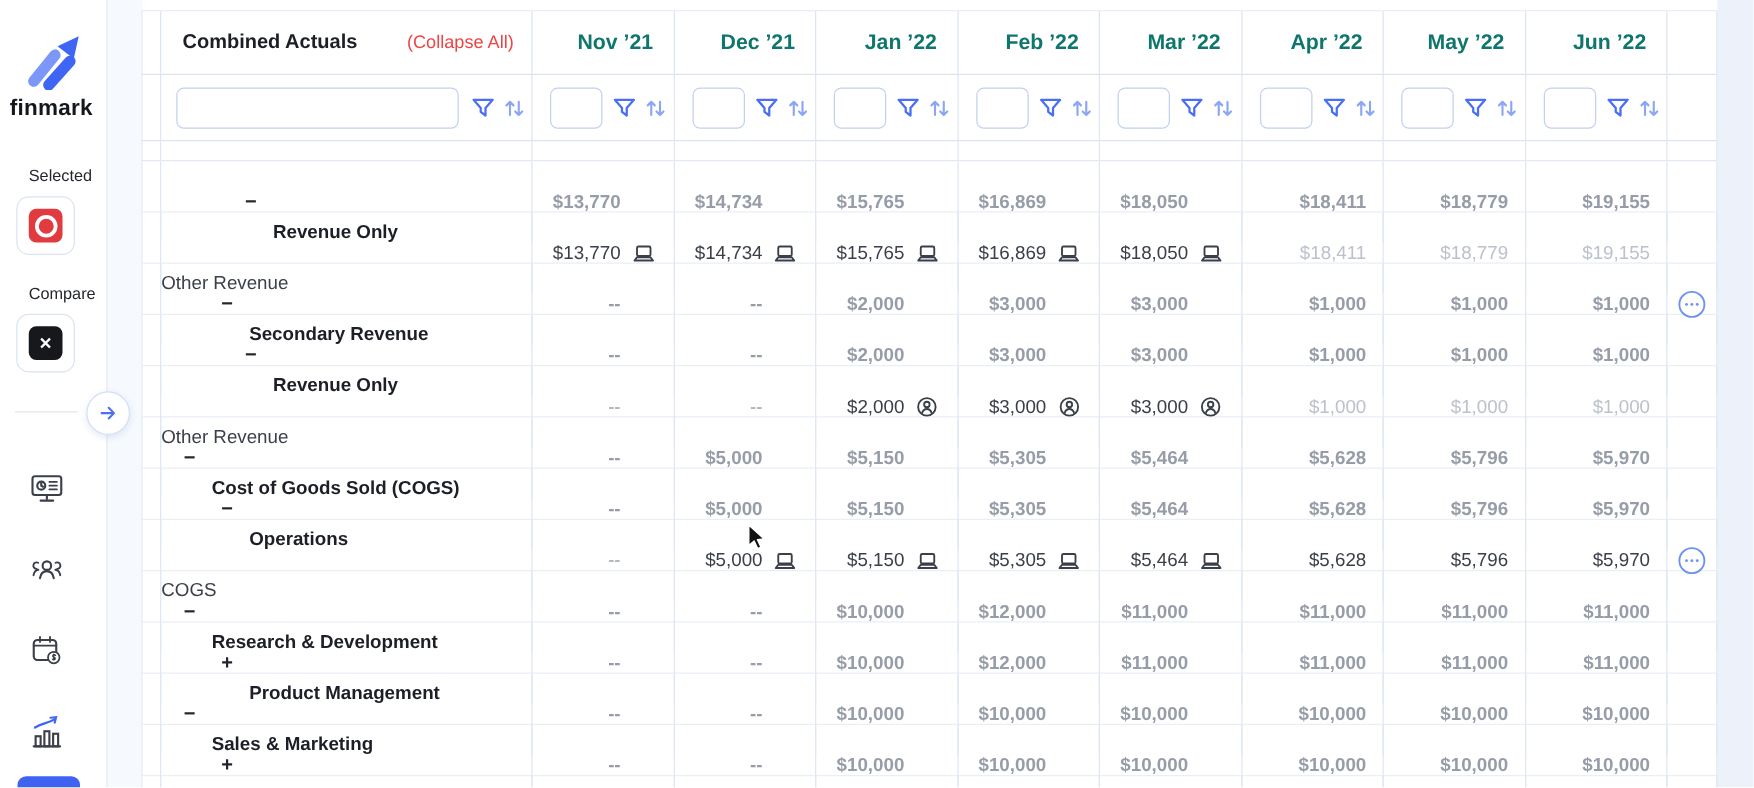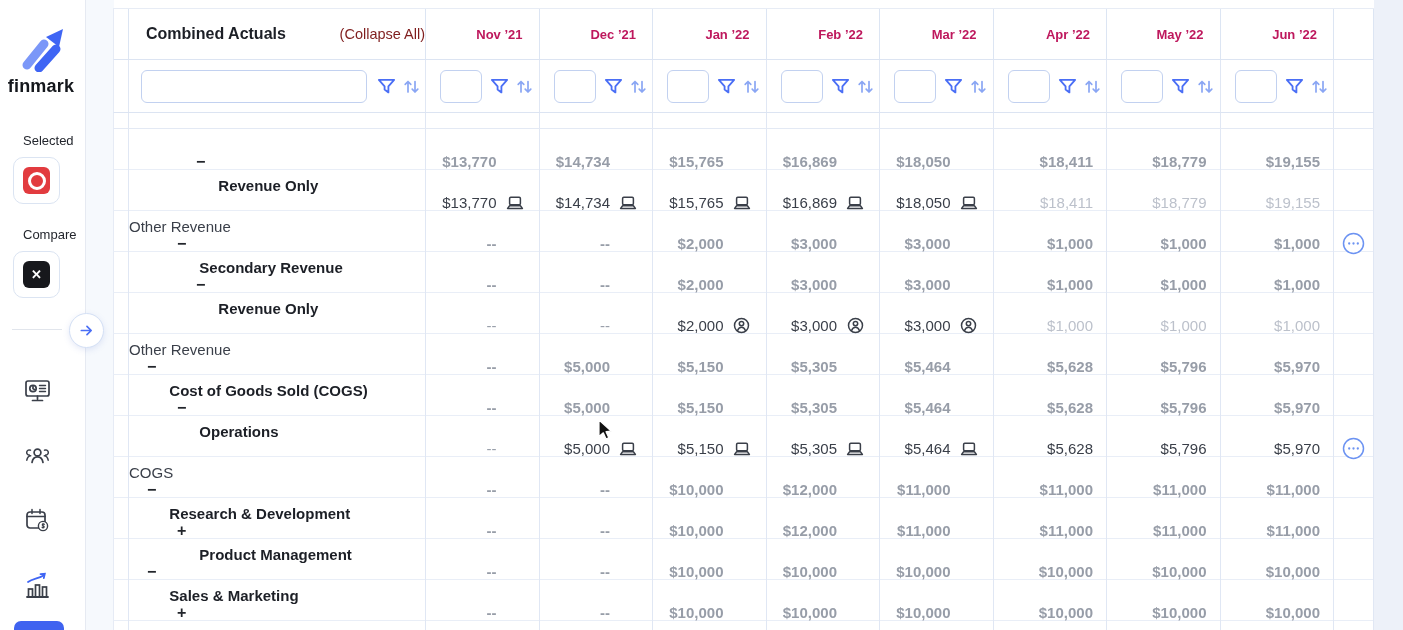--- a/index.html
+++ b/index.html
@@ -26,24 +26,24 @@
   .pill{position:absolute;left:14px;top:621px;width:50px;height:22px;border-radius:7px;background:#3f63f0;cursor:pointer;}
   
   .table{position:absolute;left:113px;top:8px;width:1261px;z-index:1;}
   .trow{display:grid;grid-template-columns:15px 297px repeat(8,113.5px) 40px;border-left:1px solid #e6ebf5;}
   .cell{border-right:1px solid #e0e7f4;display:flex;align-items:center;box-sizing:border-box;min-width:0;}
   .hrow{height:50px;border-top:1px solid #e7ecf5;border-bottom:1px solid #dce4f2;}
   .hrow .cell{border-right:1px solid #dce5f3;}
   .frow{height:52px;border-bottom:1px solid #dce4f2;}
   .srow{height:15px;border-bottom:1px solid #e3e9f4;}
   .drow{height:40px;border-bottom:1px solid #e9eef7;}
-  .hcell-name{padding-left:17px;padding-right:0;}
+  .hcell-name{padding-left:17px;padding-right:14px;}
   .title{font-weight:700;font-size:16px;color:#1c1f26;}
-  .collapse-link{margin-left:auto;font-size:14.5px;color:#7f1d1d;cursor:pointer;white-space:nowrap;}
-  .hcell-m{justify-content:flex-end;padding-right:16px;font-weight:700;font-size:13px;color:#be185d;}
+  .collapse-link{margin-left:auto;font-size:14.5px;color:#ef4444;cursor:pointer;white-space:nowrap;}
+  .hcell-m{justify-content:flex-end;padding-right:16px;font-weight:700;font-size:17px;color:#0f766e;}
   .fcell-name{padding-left:12px;}
   .f-input{height:33px;border:1px solid #c2d1f0;border-radius:6px;background:#fff;outline:none;
            font-family:"Liberation Sans",sans-serif;font-size:14px;color:#3a3f49;box-sizing:border-box;}
   .f-input.wide{width:226px;margin-right:9px;}
   .f-input.small{width:42px;margin-right:7px;}
   .fcell-m{padding-left:14px;}
   .icbtn{display:inline-flex;align-items:center;justify-content:center;cursor:pointer;flex:none;}
   .funnel{width:21px;height:21px;margin-right:5px;}
   .sorter{width:19px;height:19px;}
   

